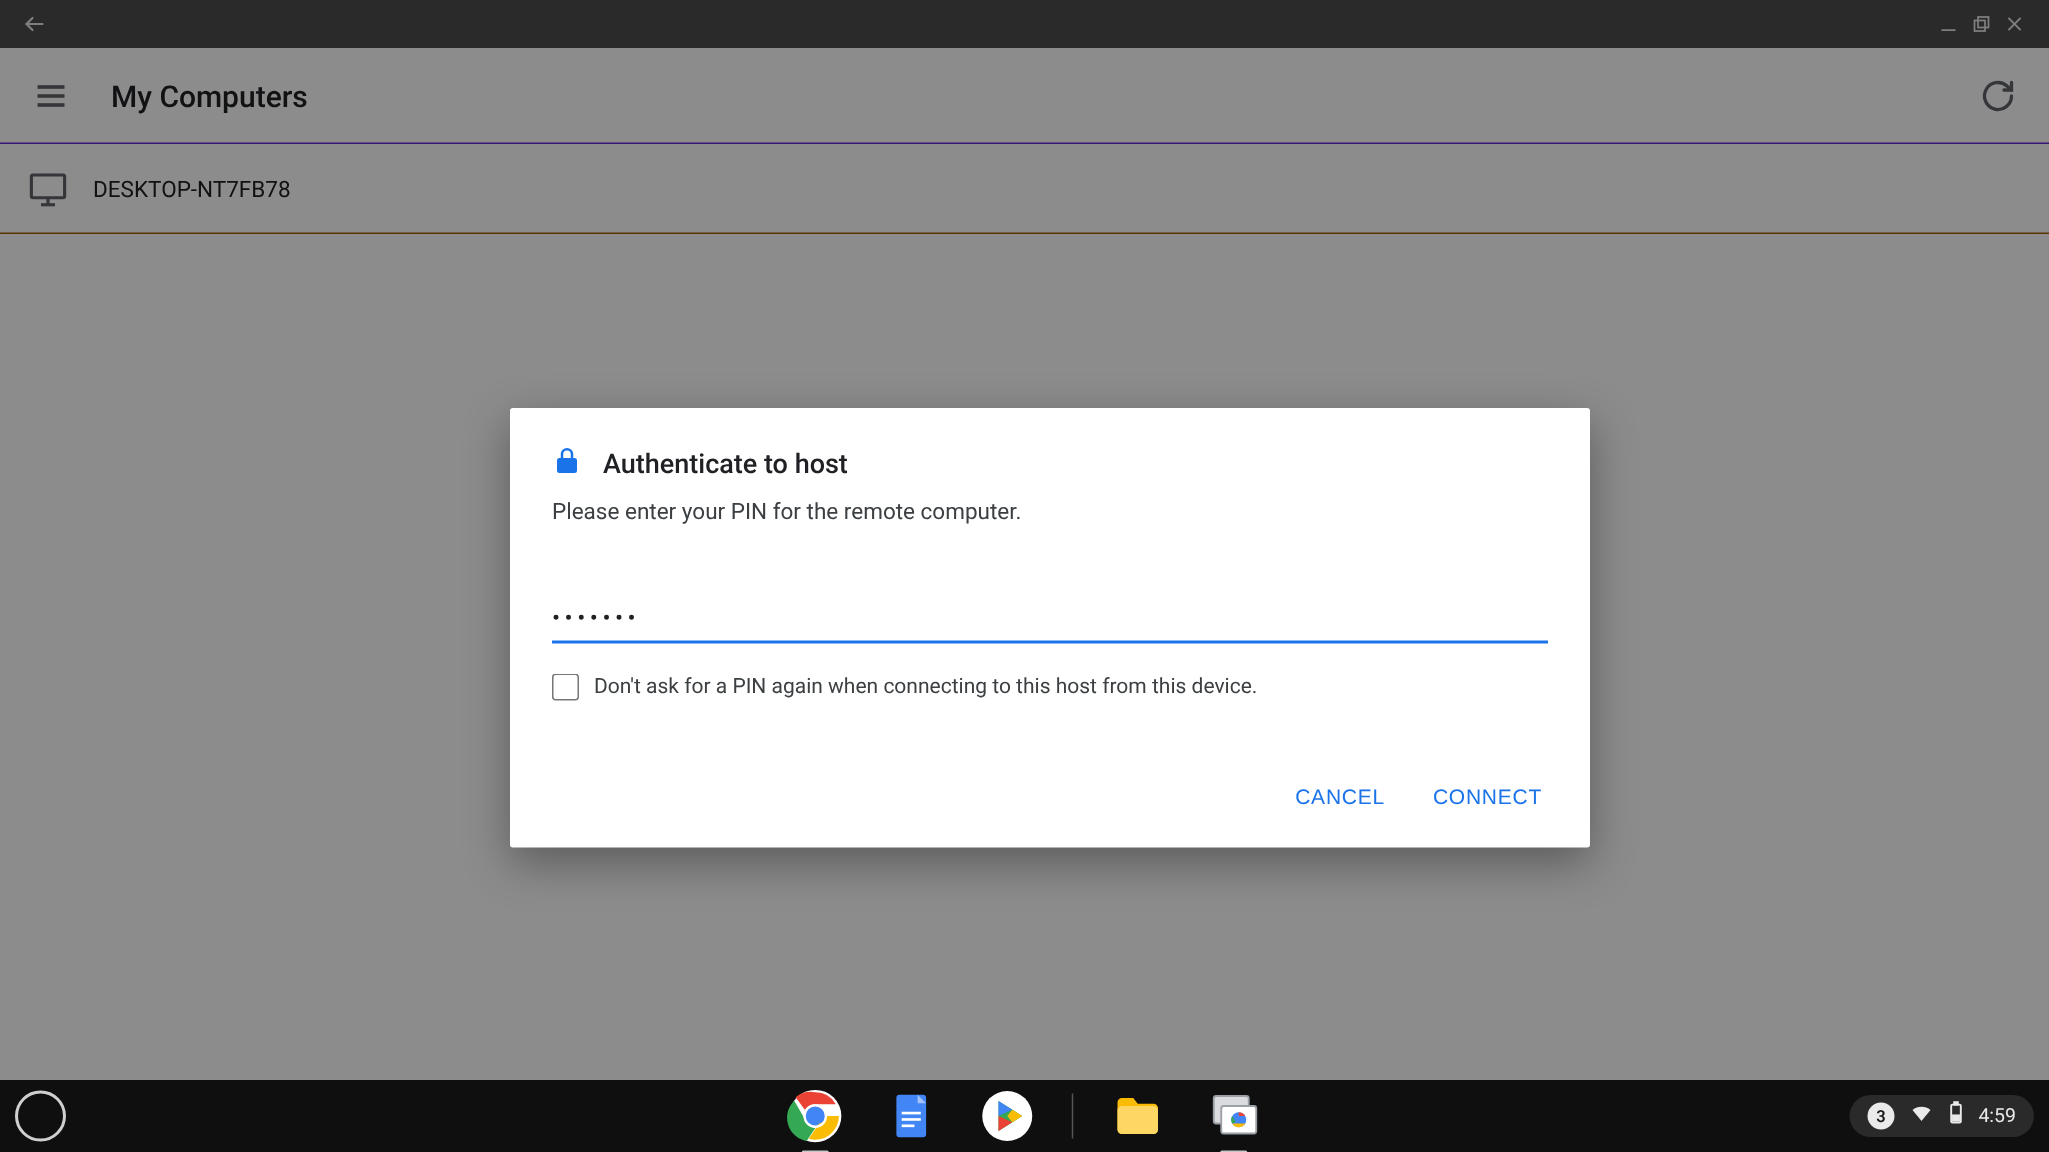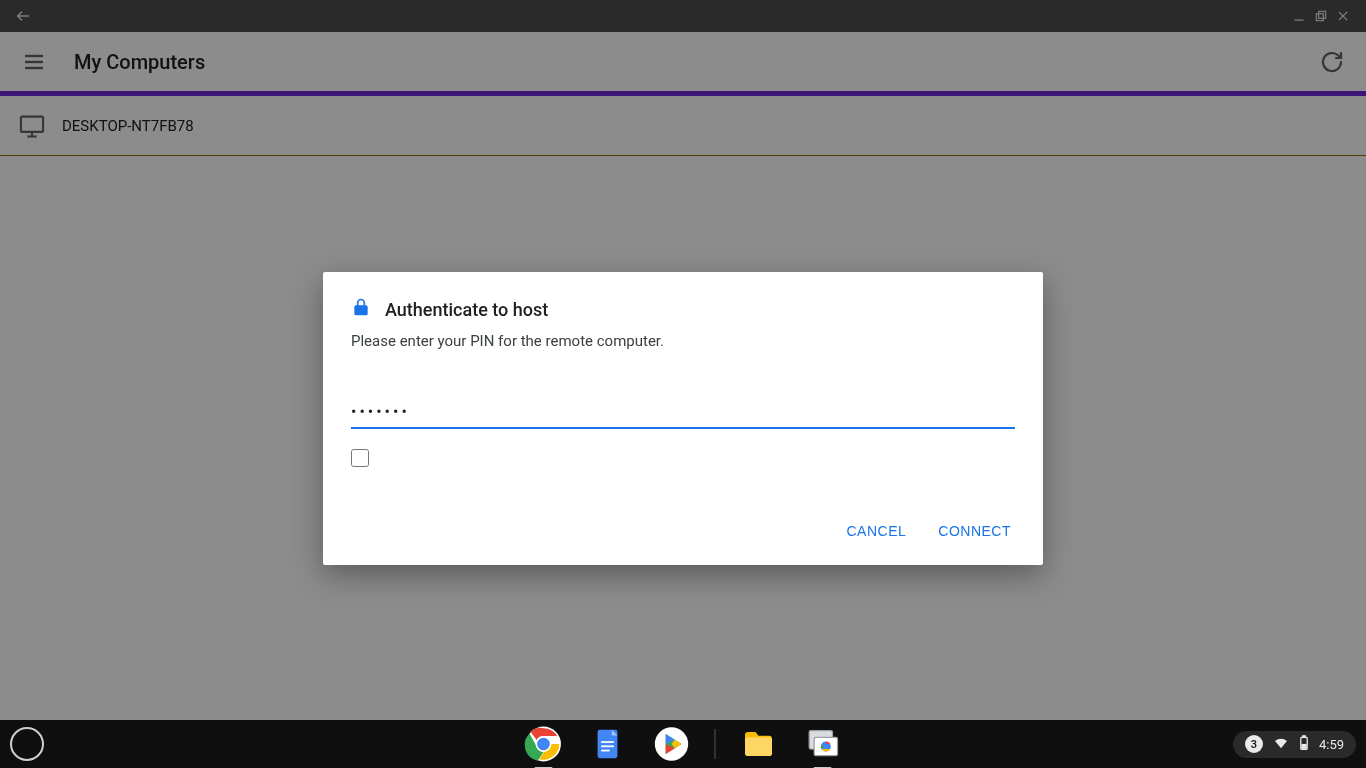--- a/index.html
+++ b/index.html
@@ -14,41 +14,41 @@
     height: 32px; background: #4e4e4e; display: flex; align-items: center;
     padding: 0 12px; color: #e6e6e6;
   }
   .titlebar .spacer { flex: 1; }
   .titlebar .wc { width: 22px; height: 22px; display: flex; align-items: center; justify-content: center; cursor: pointer; }
   .titlebar svg { display: block; }
 
   
   .app-header {
     height: 64px; display: flex; align-items: center; padding: 0 22px;
-    border-bottom: 5px solid #6d28d9; background: #fff;
+    border-bottom: 1px solid #6d28d9; background: #fff;
   }
   .hamburger { width: 24px; height: 24px; cursor: pointer; color: #5f6368; margin-right: 28px; }
   .app-title { font-size: 20px; font-weight: 500; color: #202124; }
   .app-header .spacer { flex: 1; }
   .refresh { width: 24px; height: 24px; cursor: pointer; color: #5f6368; }
 
   
   .host-row {
     height: 60px; display: flex; align-items: center; padding: 0 18px;
     border-bottom: 1px solid #a16207; cursor: pointer;
   }
   .host-row .mon { width: 28px; height: 28px; color: #5f6368; margin-right: 16px; }
   .host-row .name { font-size: 15px; color: #202124; }
 
   
   .canvas-rest { position: absolute; left:0; right:0; top:156px; bottom:48px; background:#fff; }
 
   
   .dialog {
-    position: absolute; width: 720px; left: 323px; top: 272px;
+    position: absolute; width: 720px; left: 340px; top: 272px;
     background: #fff; border-radius: 2px;
     box-shadow: 0 10px 30px rgba(0,0,0,0.35);
     padding: 24px 28px 20px 28px;
   }
   .dlg-head { display: flex; align-items: center; gap: 14px; margin-bottom: 10px; }
   .dlg-head .lock { color: #1a73e8; }
   .dlg-title { font-size: 18px; font-weight: 500; color: #202124; }
   .dlg-sub  { font-size: 15px; color: #3c4043; margin-bottom: 48px; }
 
   .pin-field {
@@ -166,20 +166,21 @@
         </svg>
     </span>
     <div class="dlg-title">Authenticate to host</div>
   </div>
   <div class="dlg-sub">Please enter your PIN for the remote computer.</div>
 
   <input class="pin-field" type="text" value="•••••••" style="">
 
   <div class="cb-row">
     <input type="checkbox" id="rem" style="">
+    <label for="rem">Don't ask for a PIN again when connecting to this host from this device.</label>
   </div>
 
   <div class="dlg-actions">
     <button class="txt-btn">CANCEL</button>
     <button class="txt-btn">CONNECT</button>
   </div>
 </div>
 
 <div class="shelf">
   <div class="launcher"></div>

